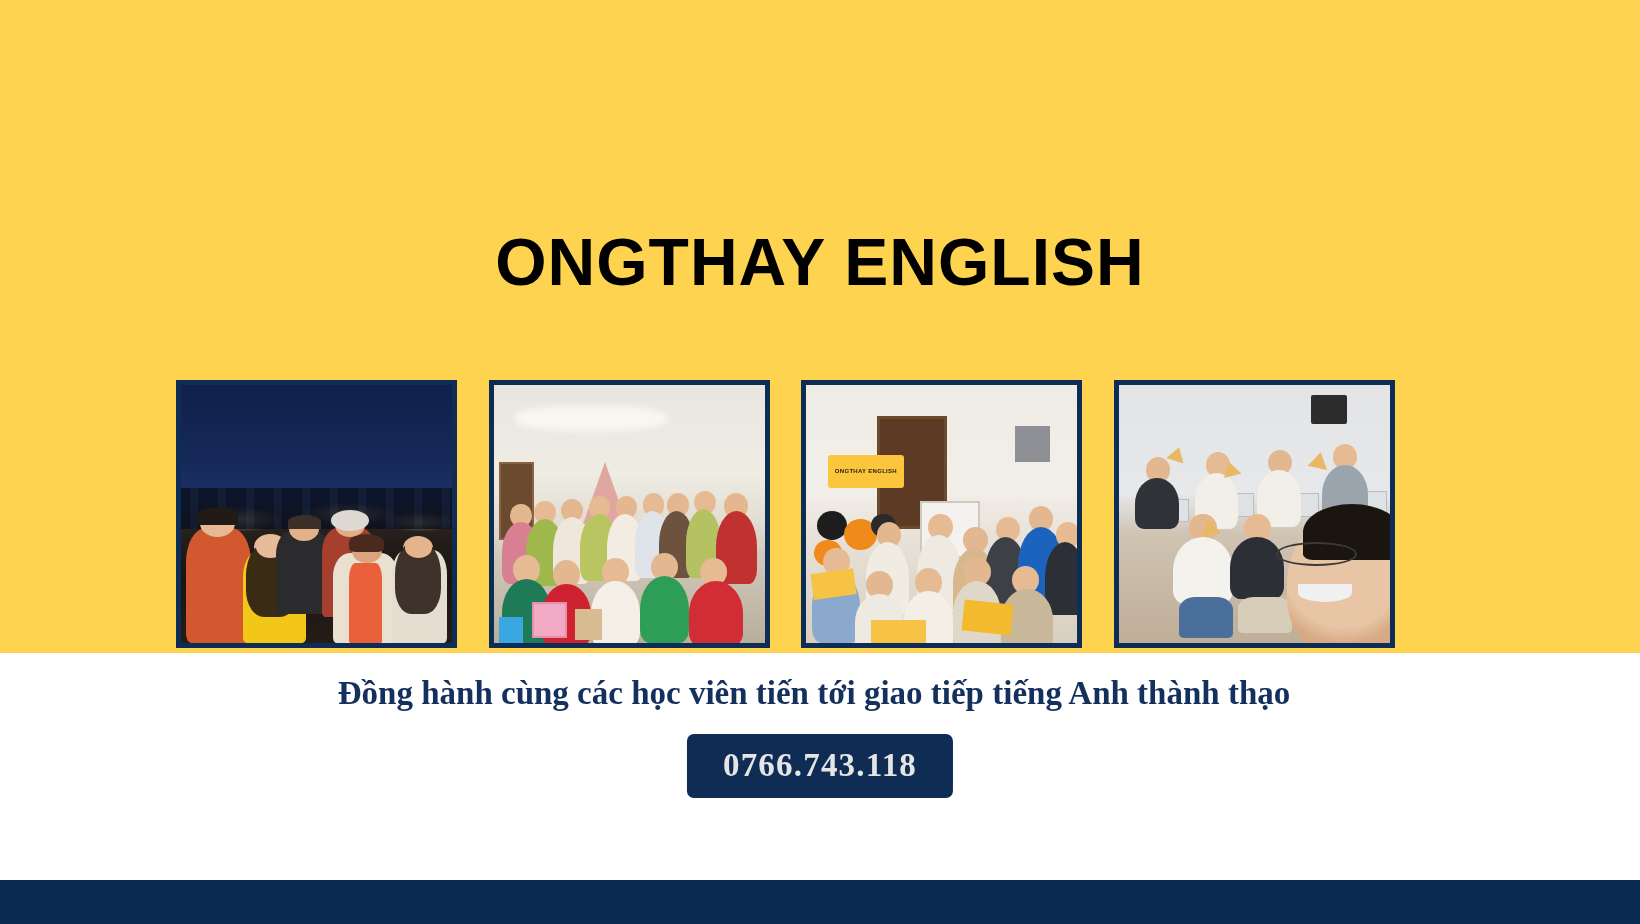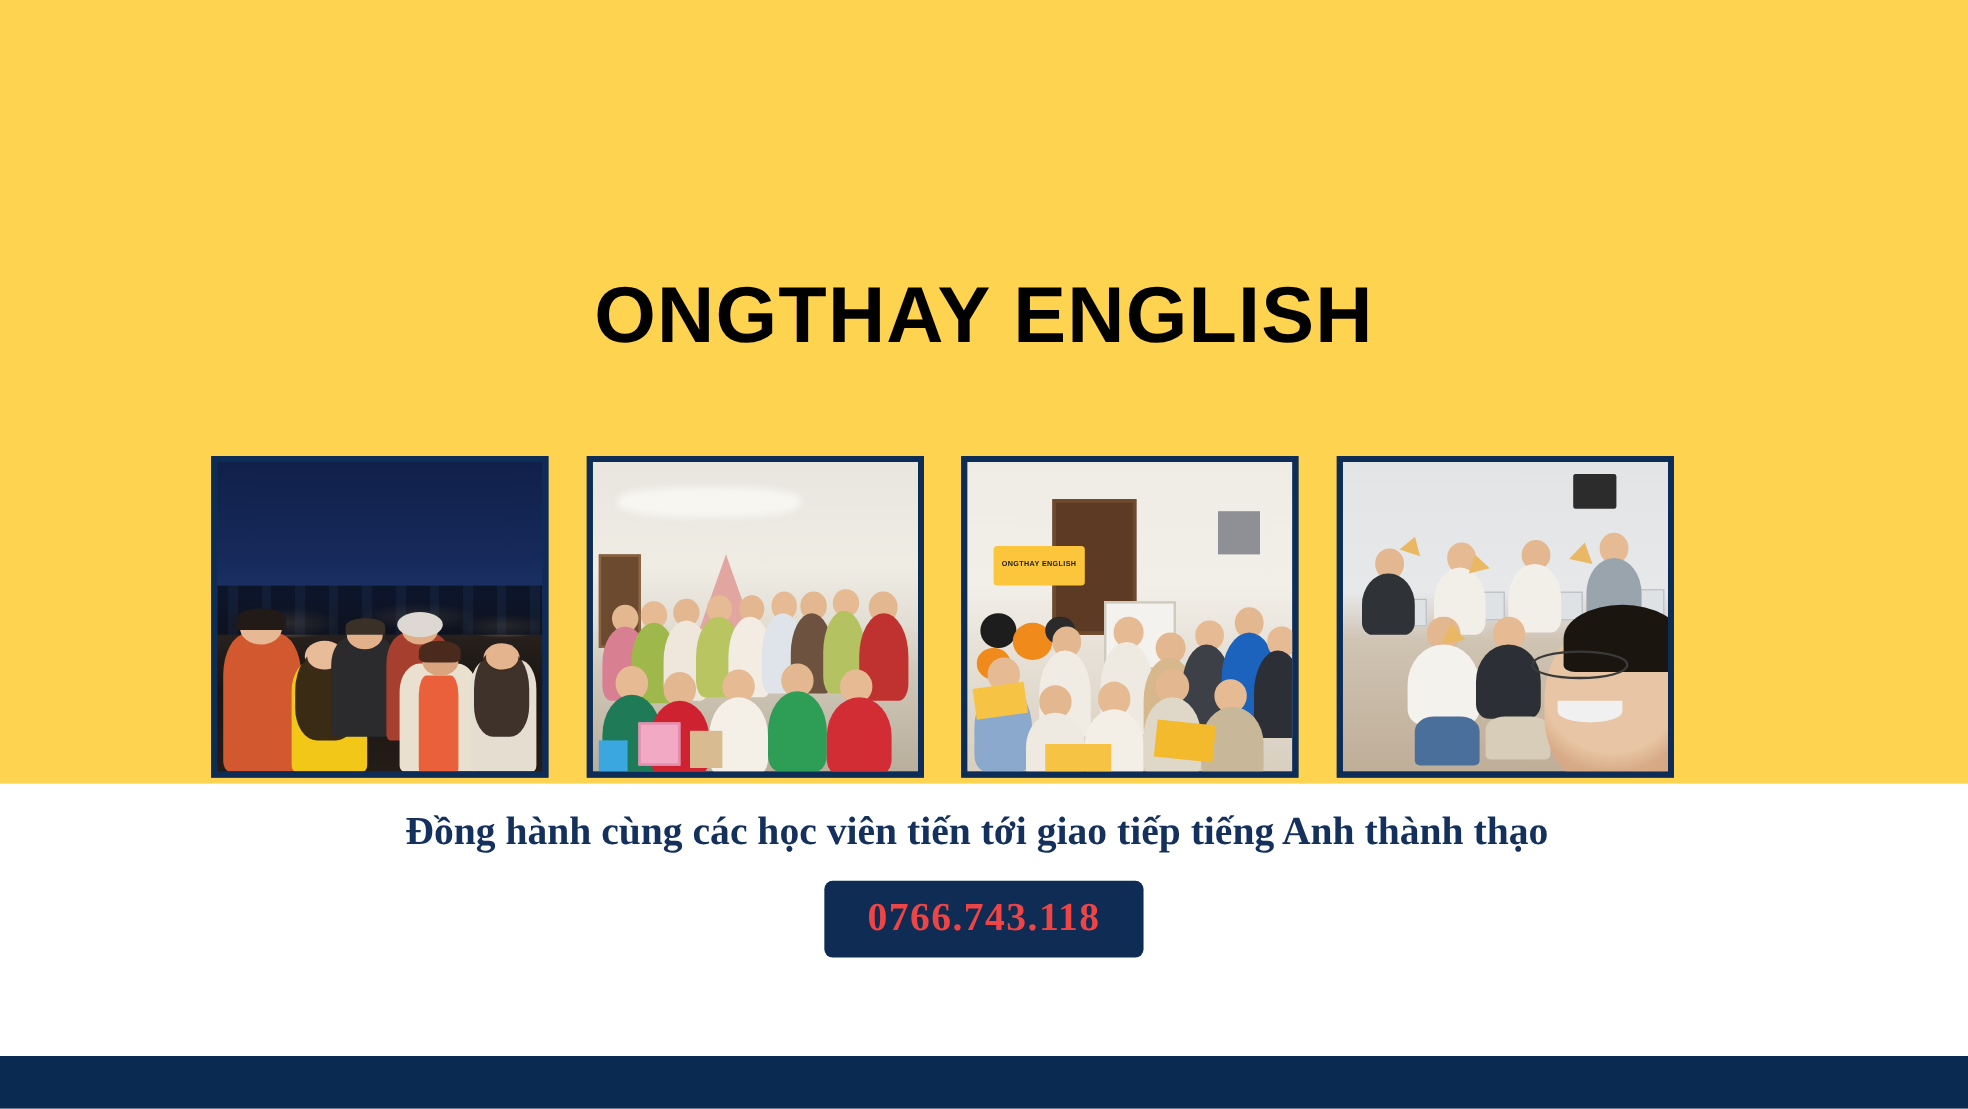--- a/index.html
+++ b/index.html
@@ -165,21 +165,21 @@
     white-space: nowrap;
   }
   
   #phone-button {
     position: absolute;
     left: 50%; transform: translateX(-50%);
     top: 734px;
     padding: 13px 36px 15px;
     background: #0e2c54;
     border-radius: 7px;
-    color: #ef4444;
+    color: #e5e5e5;
     font-family: "Liberation Serif", serif;
     font-weight: 700;
     font-size: 33px;
     line-height: 36px;
     letter-spacing: 1.2px;
     white-space: nowrap;
     cursor: pointer;
   }
 </style>
 </head>

